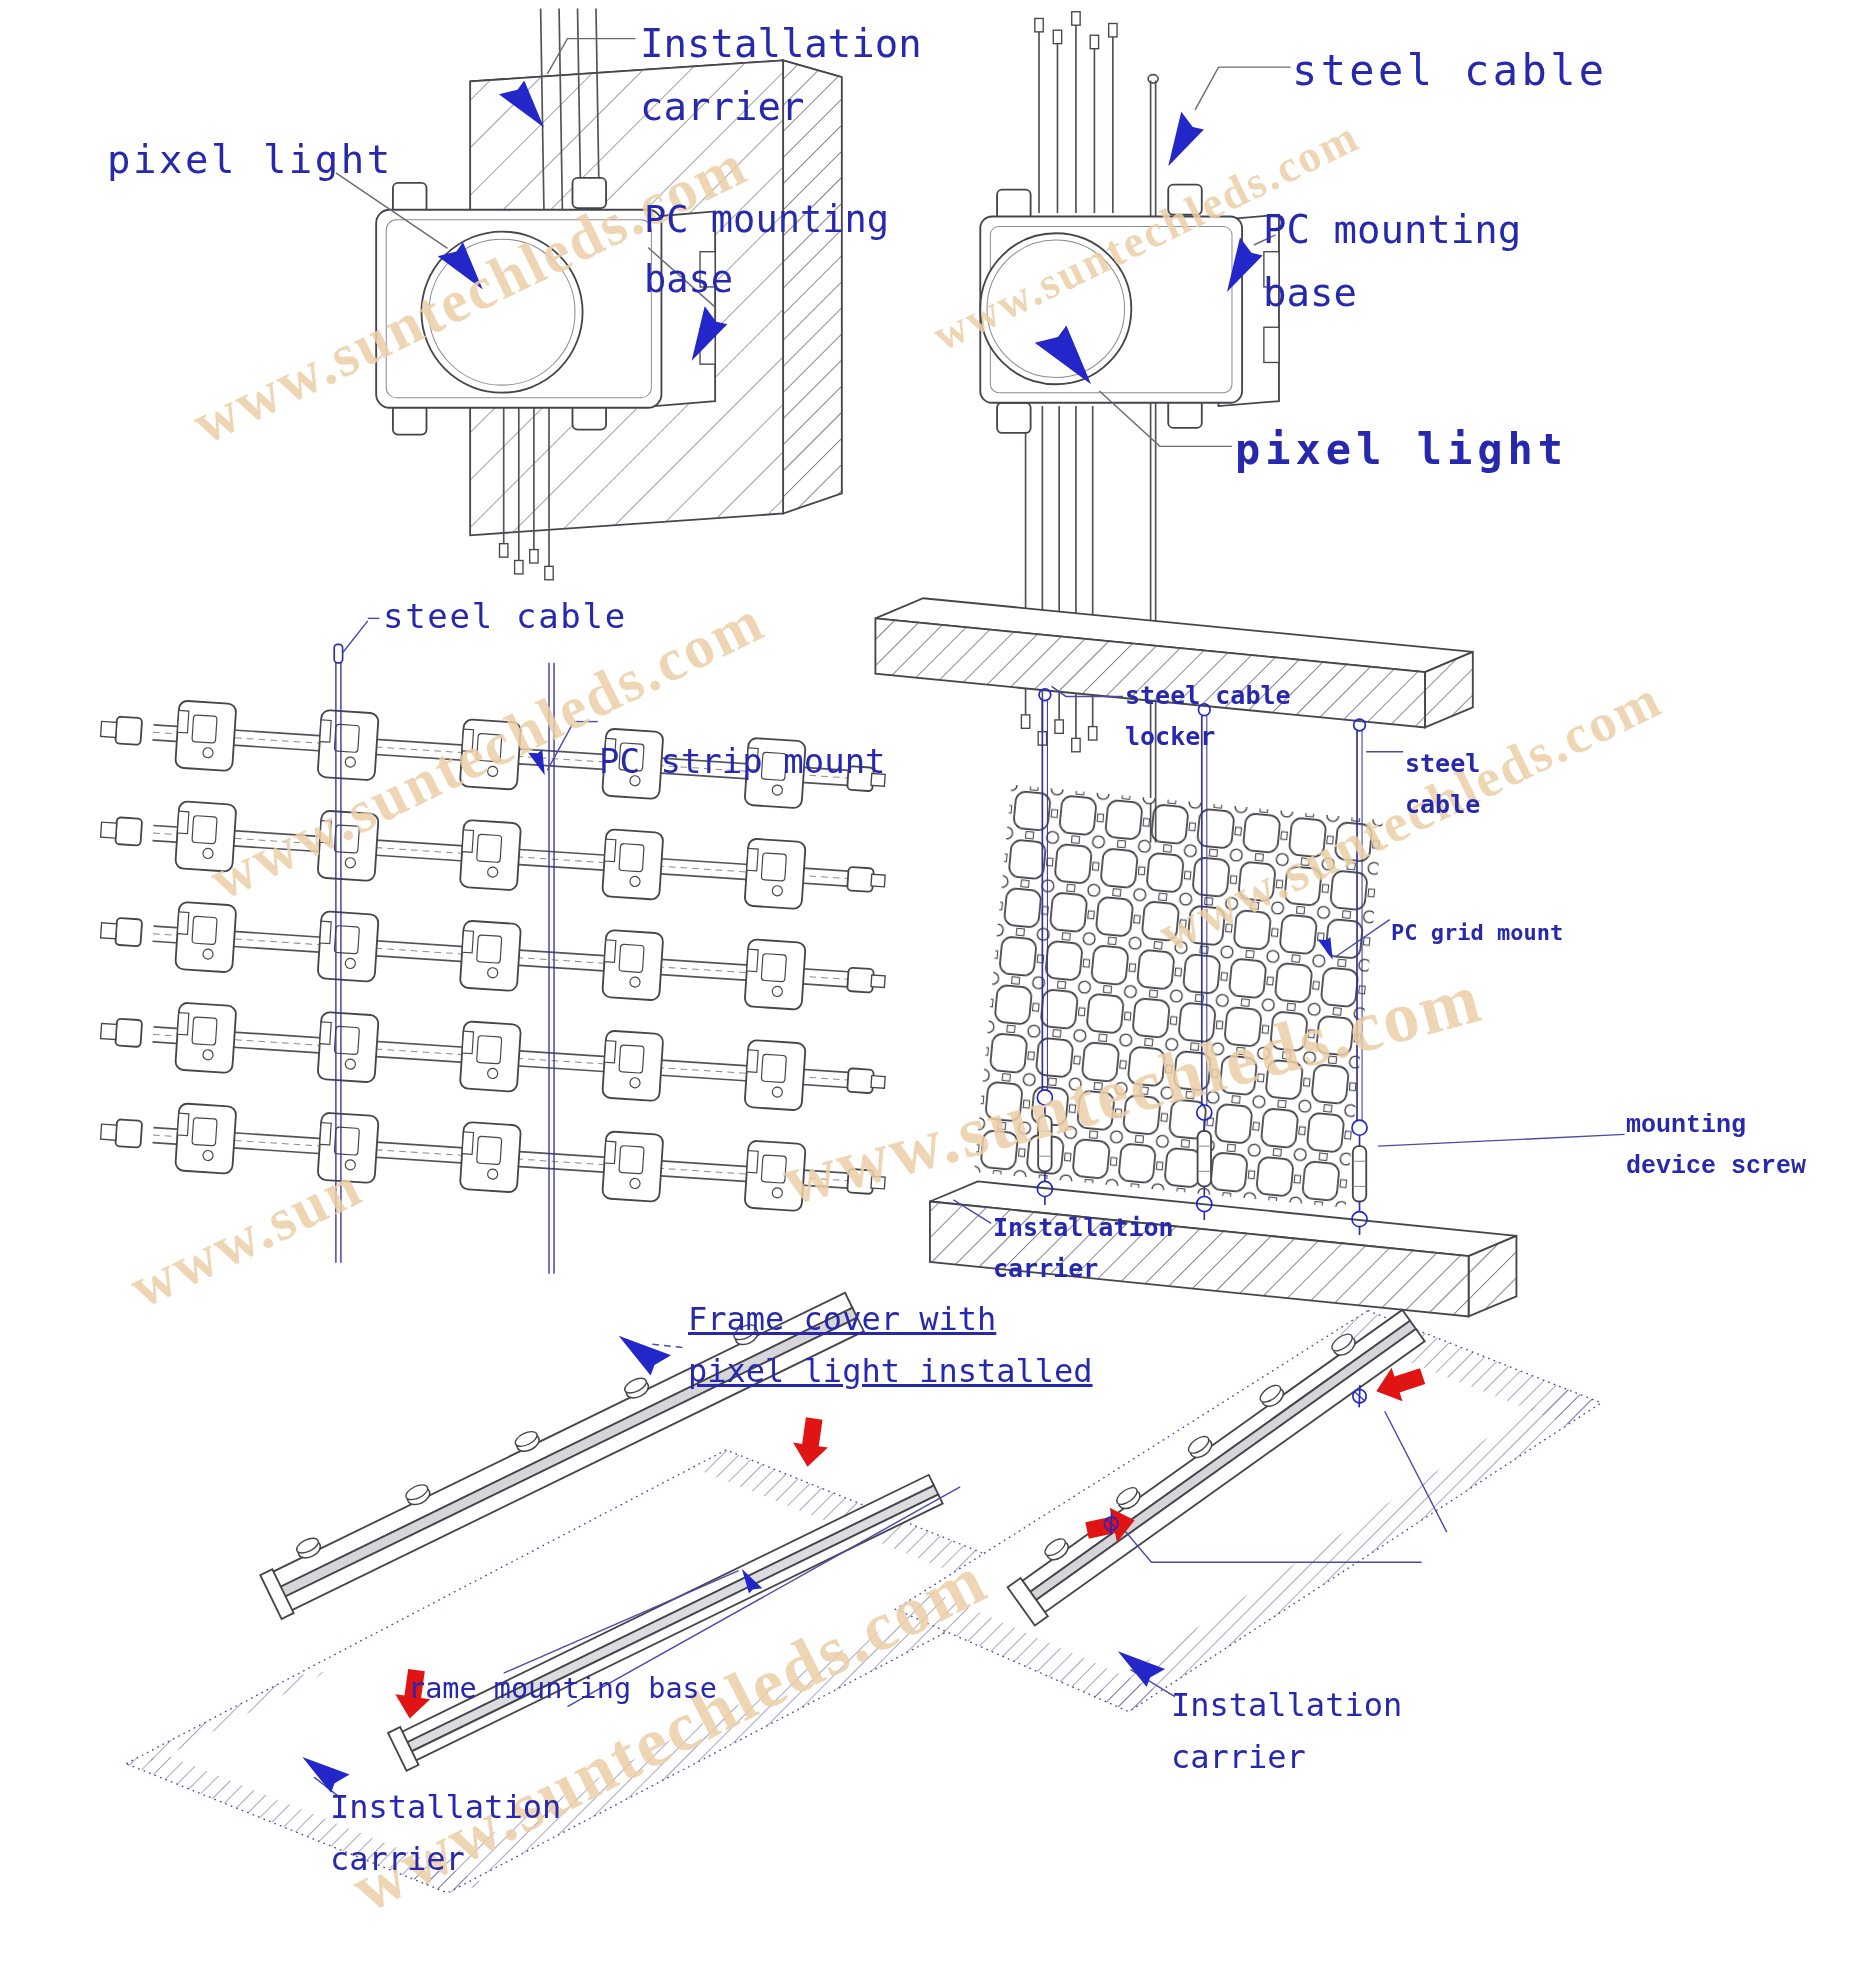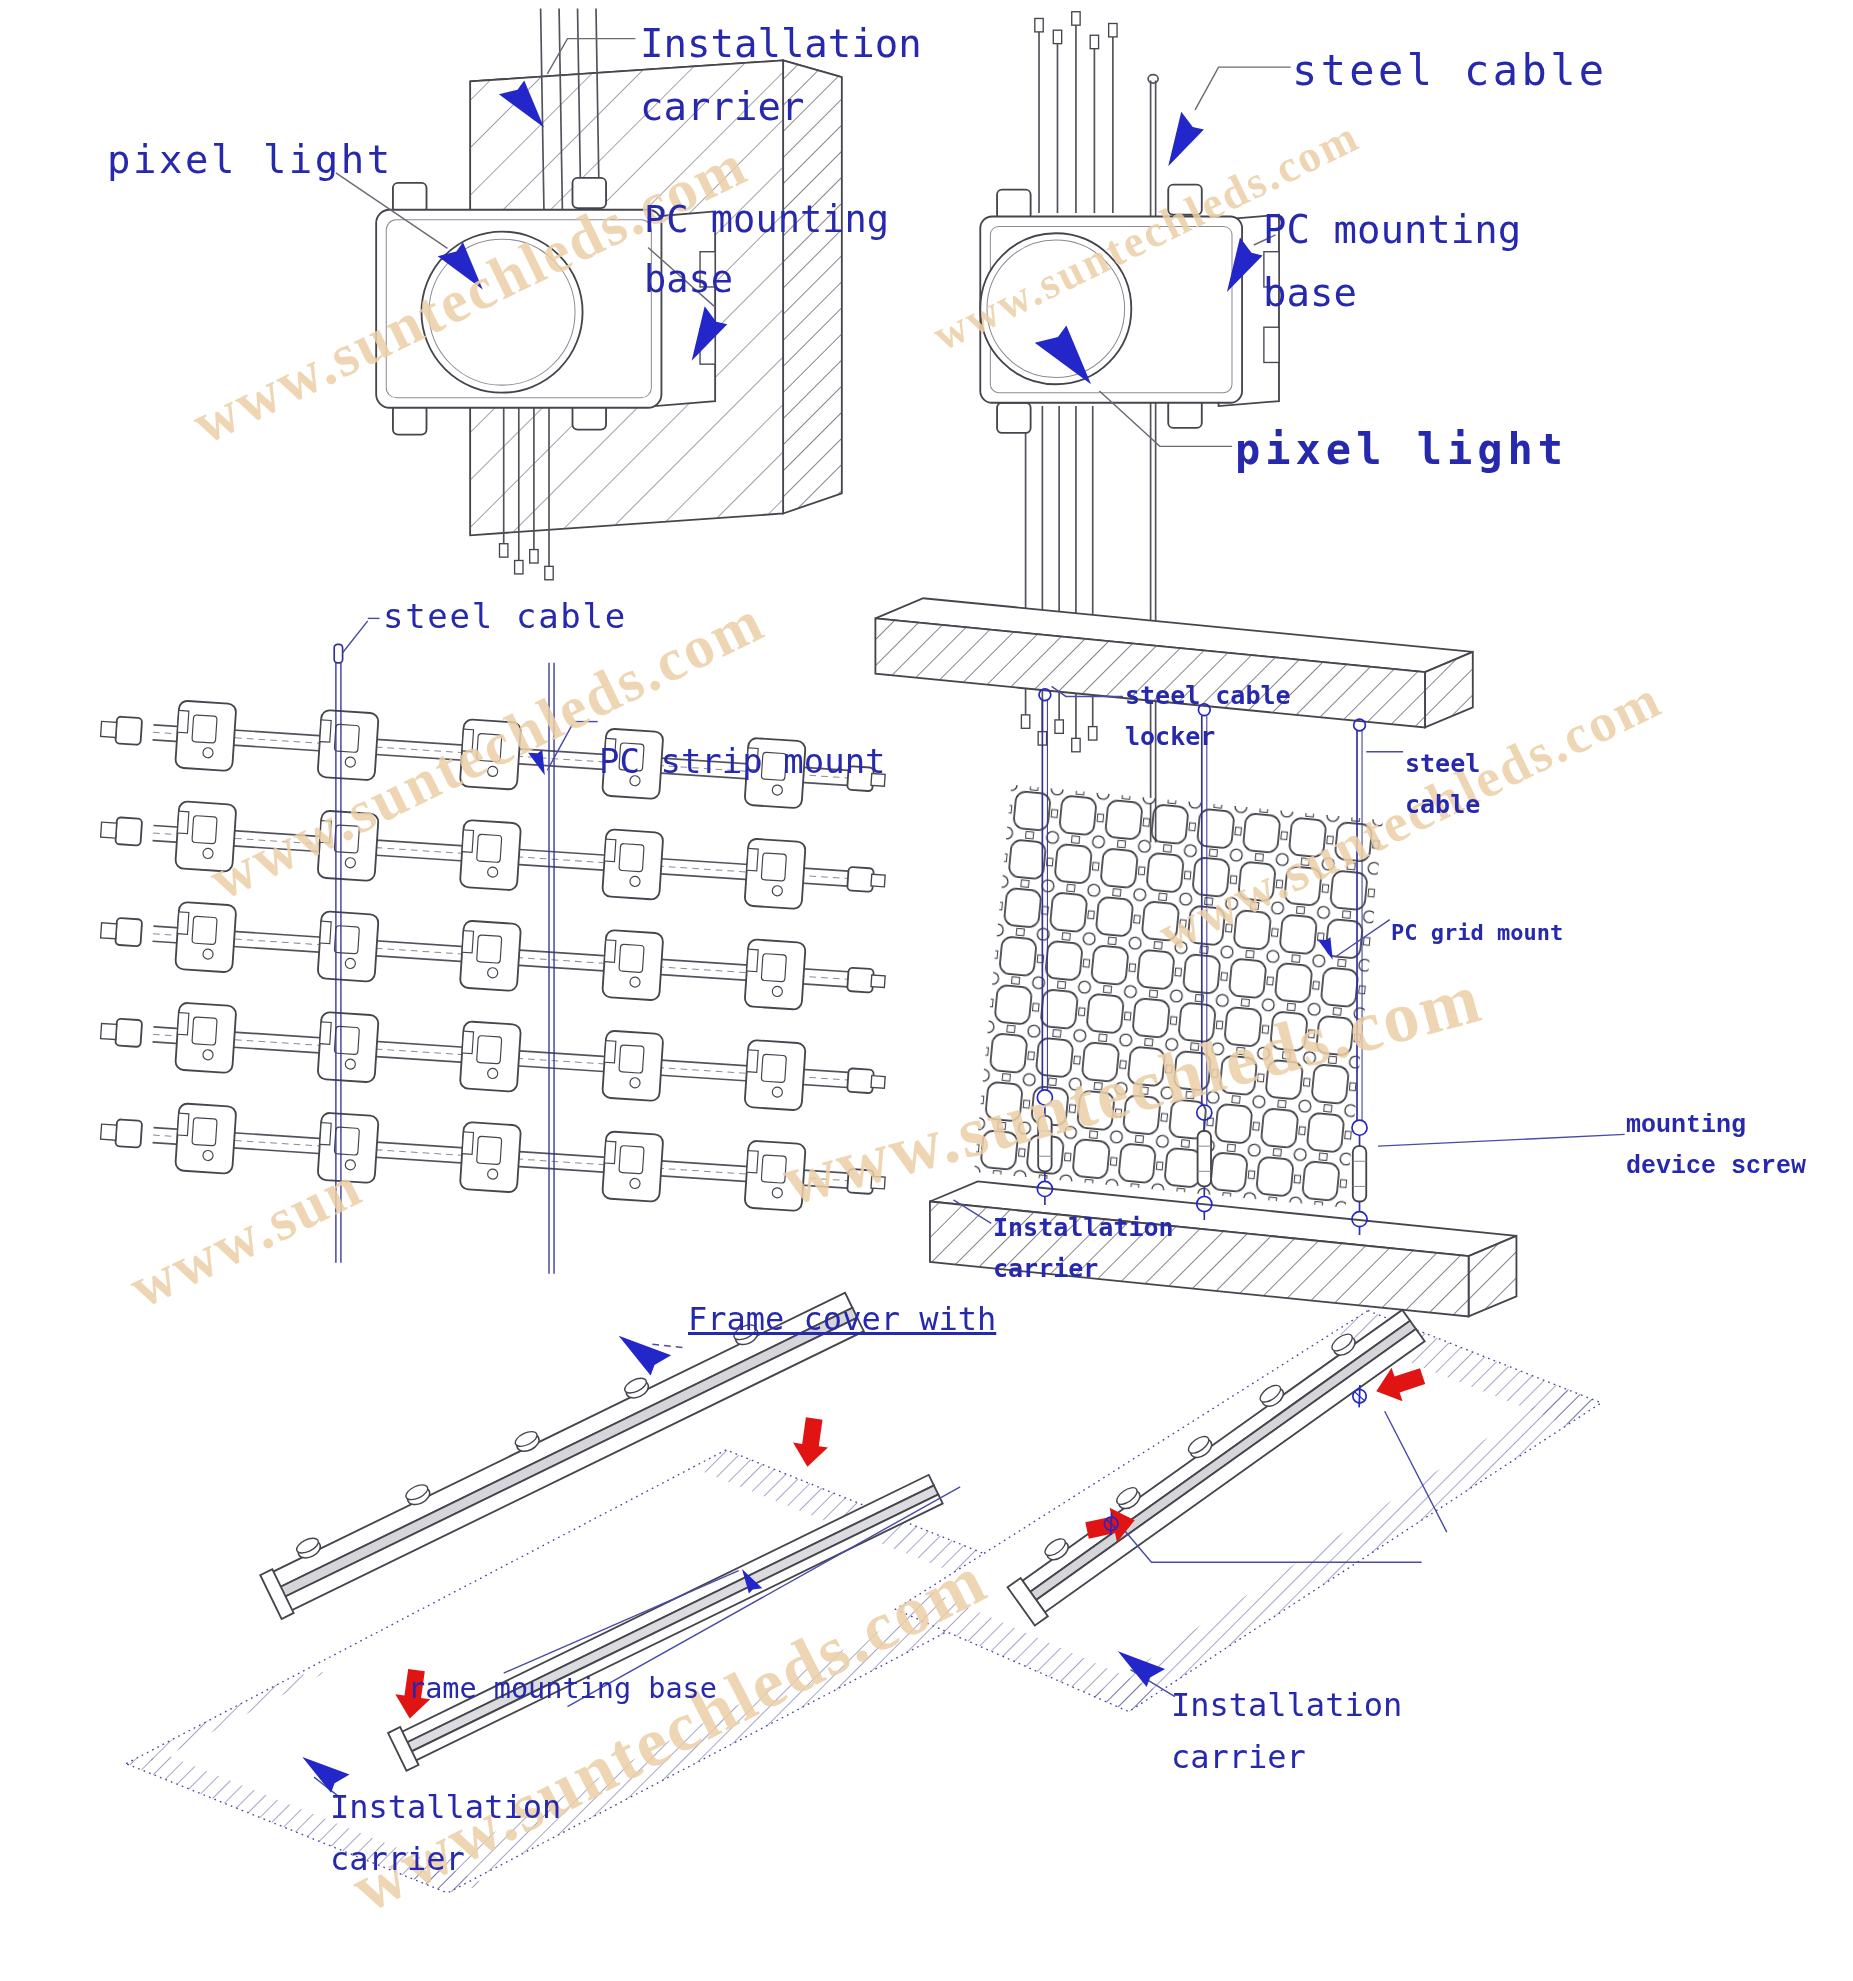--- a/index.html
+++ b/index.html
@@ -365,20 +365,21 @@
   <div>mounting</div>
   <div>device screw</div>
 </div>
 <div class="lbl b" style="left:993px;top:1208px;font-size:25px;">
   <div>Installation</div>
   <div>carrier</div>
 </div>
 
 <div class="lbl" style="left:688px;top:1294px;font-size:32px;text-decoration:underline;">
   <div>Frame cover with</div>
+  <div>pixel light installed</div>
 </div>
 <div class="lbl" style="left:408px;top:1666px;font-size:28.5px;">
   <div>rame mounting base</div>
 </div>
 <div class="lbl" style="left:330px;top:1782px;font-size:32px;">
   <div>Installation</div>
   <div>carrier</div>
 </div>
 
 <div class="lbl" style="left:1171px;top:1680px;font-size:32px;">

